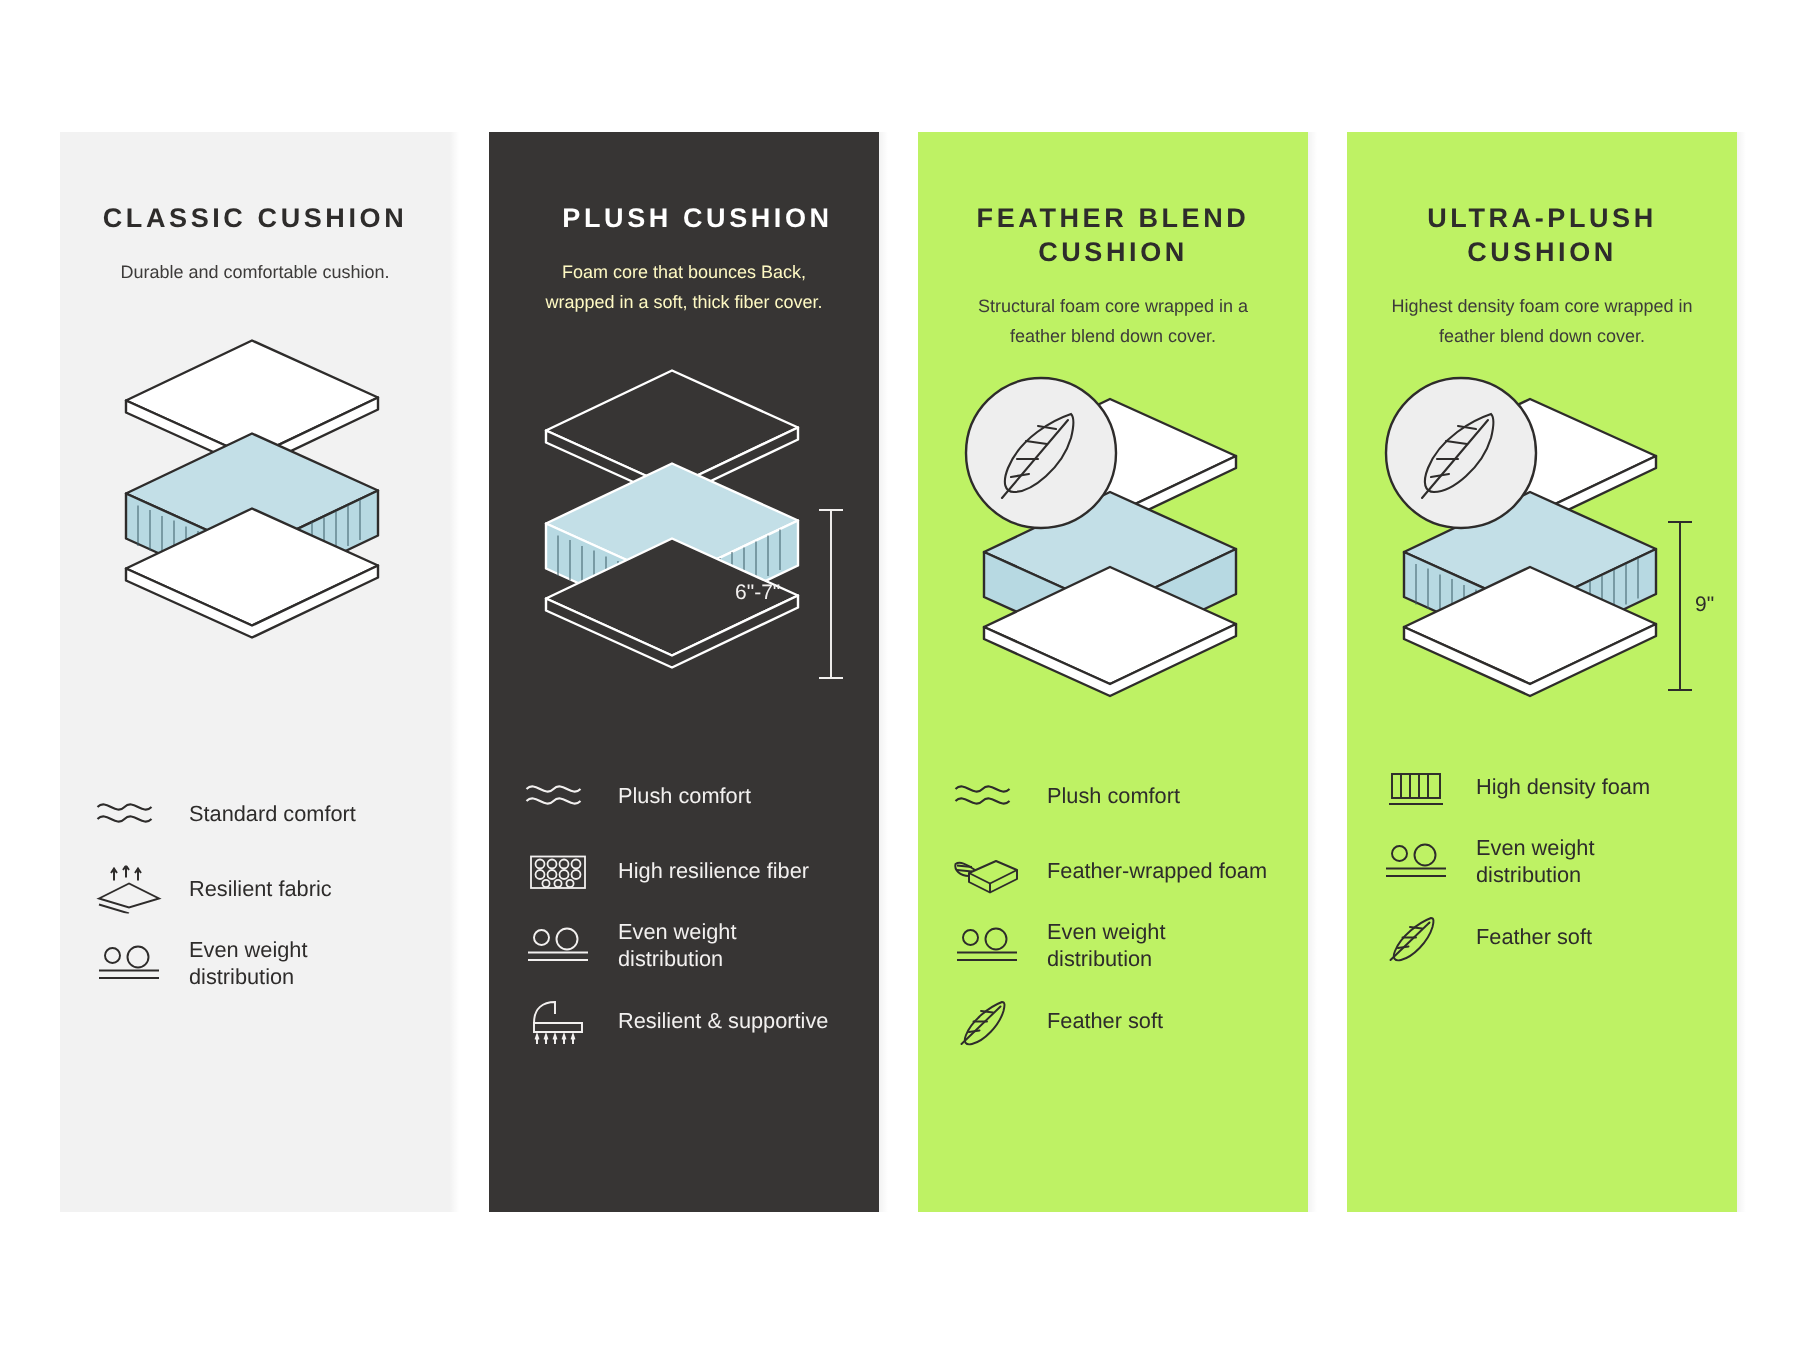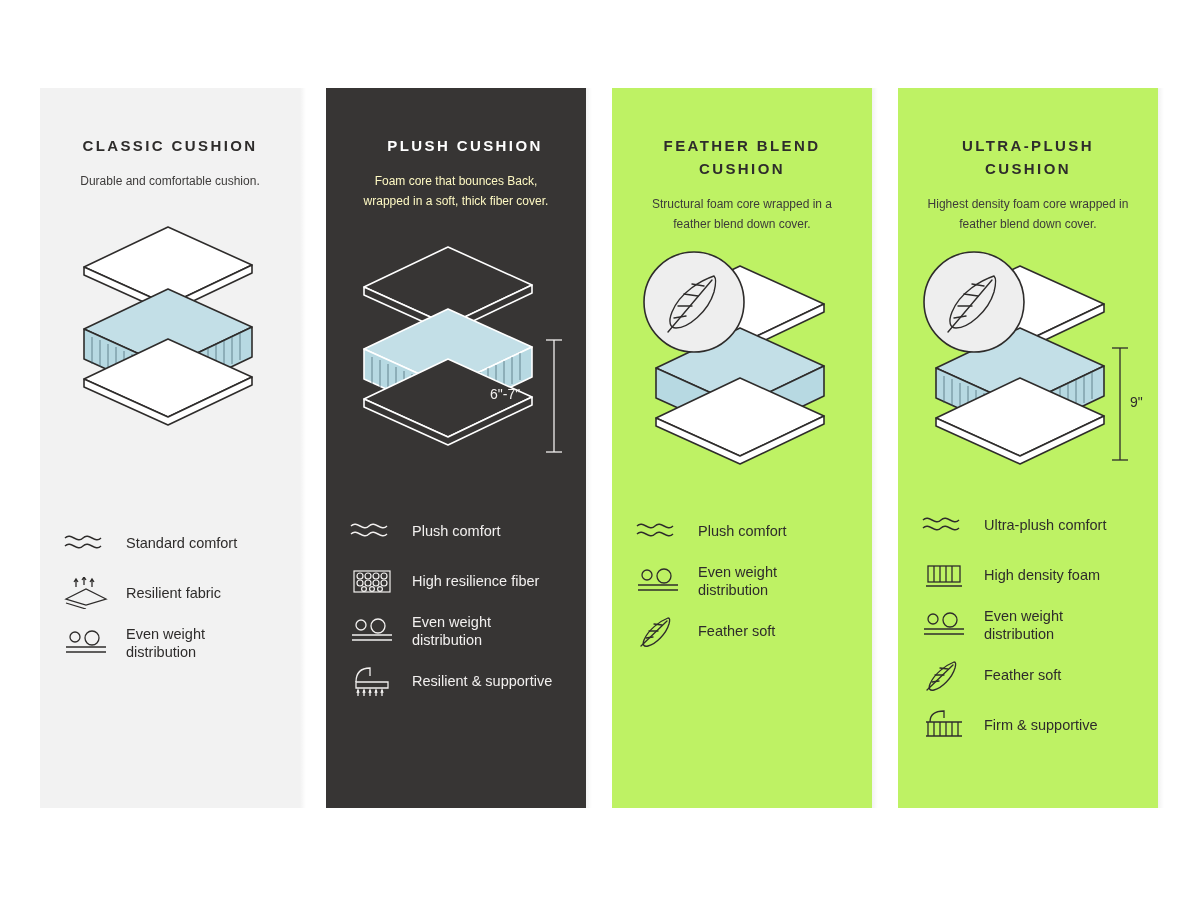--- a/index.html
+++ b/index.html
@@ -40,21 +40,21 @@
   .card.dark {
     background: #373534;
   }
   .card.light-alt {
     background: #bef264;
   }
   .card-title {
     margin: 0;
     padding: 46px 22px 0 22px;
     text-align: center;
-    font-size: 15px;
+    font-size: 18px;
     font-weight: bold;
     letter-spacing: 2.4px;
     line-height: 23px;
     color: #2e2c2b;
     text-transform: uppercase;
   }
   .card.dark .card-title {
     color: #ffffff;
     padding-left: 40px;
   }
@@ -363,20 +363,32 @@
           <span class="ficon">
             <svg width="48" height="26" viewBox="0 0 48 26" fill="none" stroke="#2e2c2b" stroke-width="1.4">
               <path d="M3 8 C9 2, 15 14, 21 8 C27 2, 33 14, 39 8"></path>
               <path d="M3 16 C9 10, 15 22, 21 16 C27 10, 33 22, 39 16"></path>
             </svg>
           </span>
           <span class="flabel">Plush comfort</span>
         </div>
         <div class="feature">
           <span class="ficon">
+            <svg width="48" height="34" viewBox="0 0 48 34" fill="none" stroke="#2e2c2b" stroke-width="1.3" stroke-linejoin="round">
+              <path d="M12 18 L30 10 L44 16 L26 25 Z"></path>
+              <path d="M12 18 L12 24 L26 31 L44 22 L44 16"></path>
+              <path d="M26 25 L26 31"></path>
+              <path d="M16 16 C10 12, 6 10, 3 12 C2 16, 6 20, 12 20"></path>
+              <path d="M14 14 L4 13 M14 17 L4 16"></path>
+            </svg>
+          </span>
+          <span class="flabel">Feather-wrapped foam</span>
+        </div>
+        <div class="feature">
+          <span class="ficon">
             <svg width="48" height="32" viewBox="0 0 48 32" fill="none" stroke="#2e2c2b" stroke-width="1.3">
               <circle cx="13" cy="10" r="5"></circle>
               <circle cx="30" cy="11" r="7"></circle>
               <path d="M4 20 L44 20"></path>
               <path d="M4 25 L44 25"></path>
             </svg>
           </span>
           <span class="flabel">Even weight distribution</span>
         </div>
         <div class="feature">
@@ -446,29 +458,20 @@
           <path d="M26 4 L26 116"></path>
           <path d="M18 4 L34 4"></path>
           <path d="M18 116 L34 116"></path>
         </svg>
         <span class="dim-label" style="left:36px; top:50px;">9"</span>
       </div>
 
       <div class="features" style="top:412px;">
         <div class="feature">
           <span class="ficon">
-            <svg width="48" height="26" viewBox="0 0 48 26" fill="none" stroke="#2e2c2b" stroke-width="1.4">
-              <path d="M3 8 C9 2, 15 14, 21 8 C27 2, 33 14, 39 8"></path>
-              <path d="M3 16 C9 10, 15 22, 21 16 C27 10, 33 22, 39 16"></path>
-            </svg>
-          </span>
-          <span class="flabel">Ultra-plush comfort</span>
-        </div>
-        <div class="feature">
-          <span class="ficon">
             <svg width="48" height="30" viewBox="0 0 48 30" fill="none" stroke="#2e2c2b" stroke-width="1.3">
               <rect x="8" y="6" width="32" height="16"></rect>
               <path d="M14 6 L14 22 M20 6 L20 22 M26 6 L26 22 M32 6 L32 22"></path>
               <path d="M6 26 L42 26"></path>
             </svg>
           </span>
           <span class="flabel">High density foam</span>
         </div>
         <div class="feature">
           <span class="ficon">
@@ -484,28 +487,17 @@
         <div class="feature">
           <span class="ficon">
             <svg width="48" height="34" viewBox="0 0 48 34" fill="none" stroke="#2e2c2b" stroke-width="1.3" stroke-linecap="round">
               <path d="M34 4 C26 7, 14 16, 10 26 C8 31, 10 33, 14 32 C22 30, 32 20, 35 10 C36 6, 36 4, 34 4 Z"></path>
               <path d="M33 7 L7 32"></path>
               <path d="M28 11 L20 10 M24 17 L15 17 M19 23 L12 24"></path>
             </svg>
           </span>
           <span class="flabel">Feather soft</span>
         </div>
-        <div class="feature">
-          <span class="ficon">
-            <svg width="48" height="34" viewBox="0 0 48 34" fill="none" stroke="#2e2c2b" stroke-width="1.3">
-              <path d="M10 14 C10 6, 16 3, 24 3 L24 10"></path>
-              <path d="M6 14 L42 14"></path>
-              <path d="M8 14 L8 28 M14 14 L14 28 M20 14 L20 28 M26 14 L26 28 M32 14 L32 28 M38 14 L38 28"></path>
-              <path d="M6 28 L42 28"></path>
-            </svg>
-          </span>
-          <span class="flabel">Firm &amp; supportive</span>
-        </div>
       </div>
     </div>
 
   </div>
 </div>
 
 </body></html>

